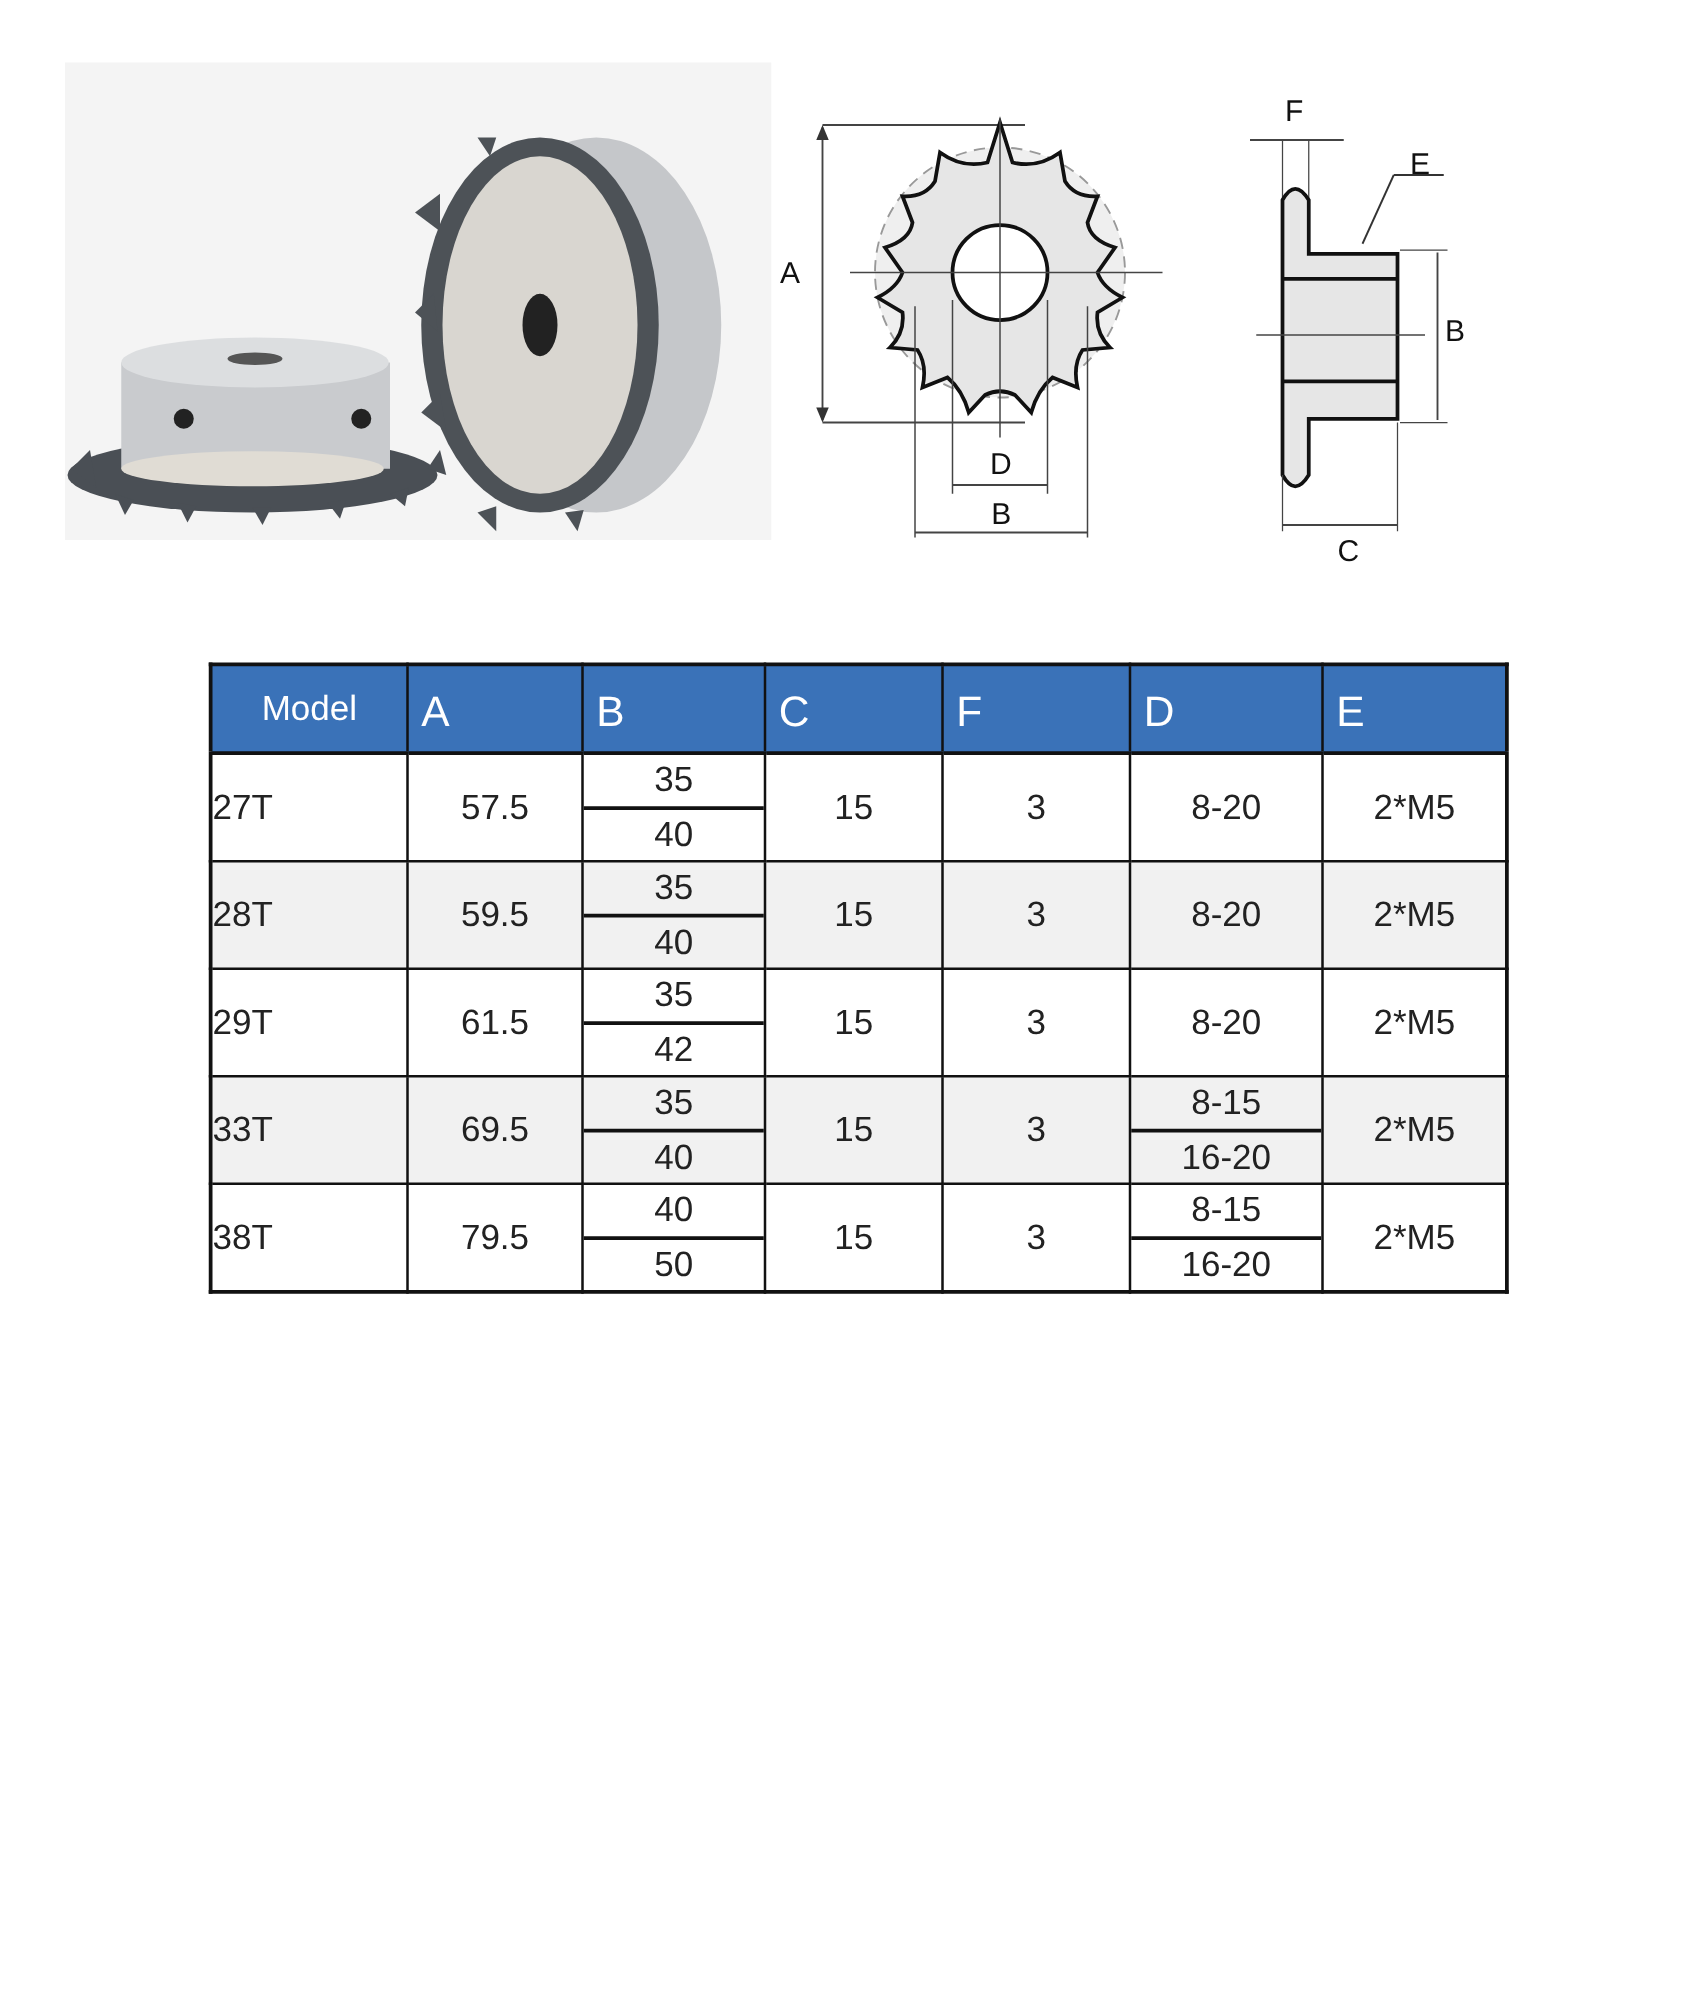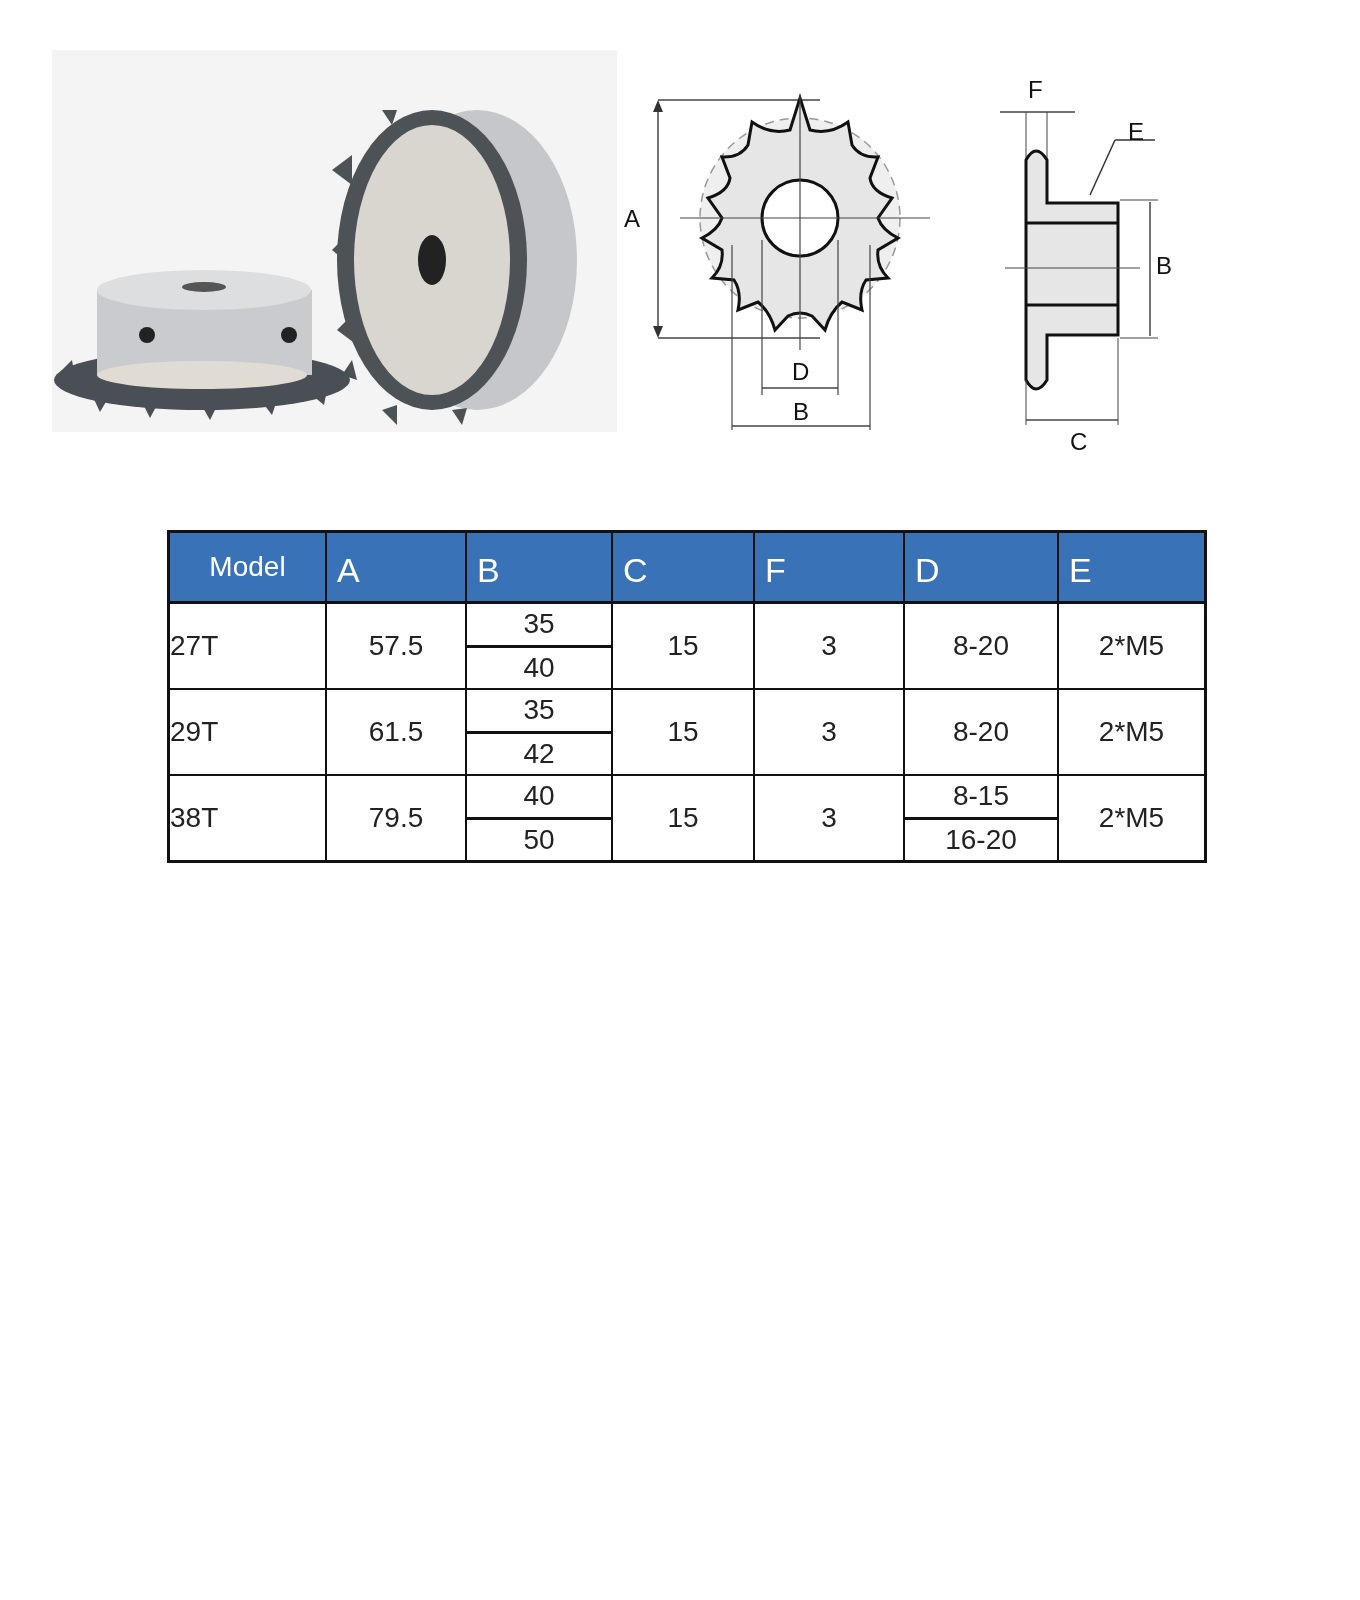--- a/index.html
+++ b/index.html
@@ -139,34 +139,67 @@
           <div class="split">
             <div>35</div>
             <div>40</div>
           </div>
         </td>
         <td>15</td>
         <td>3</td>
         <td>8-20</td>
         <td>2*M5</td>
       </tr>
+      <tr class="row alt">
+        <td class="model">28T</td>
+        <td>59.5</td>
+        <td class="splitcell">
+          <div class="split">
+            <div>35</div>
+            <div>40</div>
+          </div>
+        </td>
+        <td>15</td>
+        <td>3</td>
+        <td>8-20</td>
+        <td>2*M5</td>
+      </tr>
       <tr class="row">
         <td class="model">29T</td>
         <td>61.5</td>
         <td class="splitcell">
           <div class="split">
             <div>35</div>
             <div>42</div>
           </div>
         </td>
         <td>15</td>
         <td>3</td>
         <td>8-20</td>
         <td>2*M5</td>
       </tr>
+      <tr class="row alt">
+        <td class="model">33T</td>
+        <td>69.5</td>
+        <td class="splitcell">
+          <div class="split">
+            <div>35</div>
+            <div>40</div>
+          </div>
+        </td>
+        <td>15</td>
+        <td>3</td>
+        <td class="splitcell">
+          <div class="split">
+            <div>8-15</div>
+            <div>16-20</div>
+          </div>
+        </td>
+        <td>2*M5</td>
+      </tr>
       <tr class="row">
         <td class="model">38T</td>
         <td>79.5</td>
         <td class="splitcell">
           <div class="split">
             <div>40</div>
             <div>50</div>
           </div>
         </td>
         <td>15</td>

